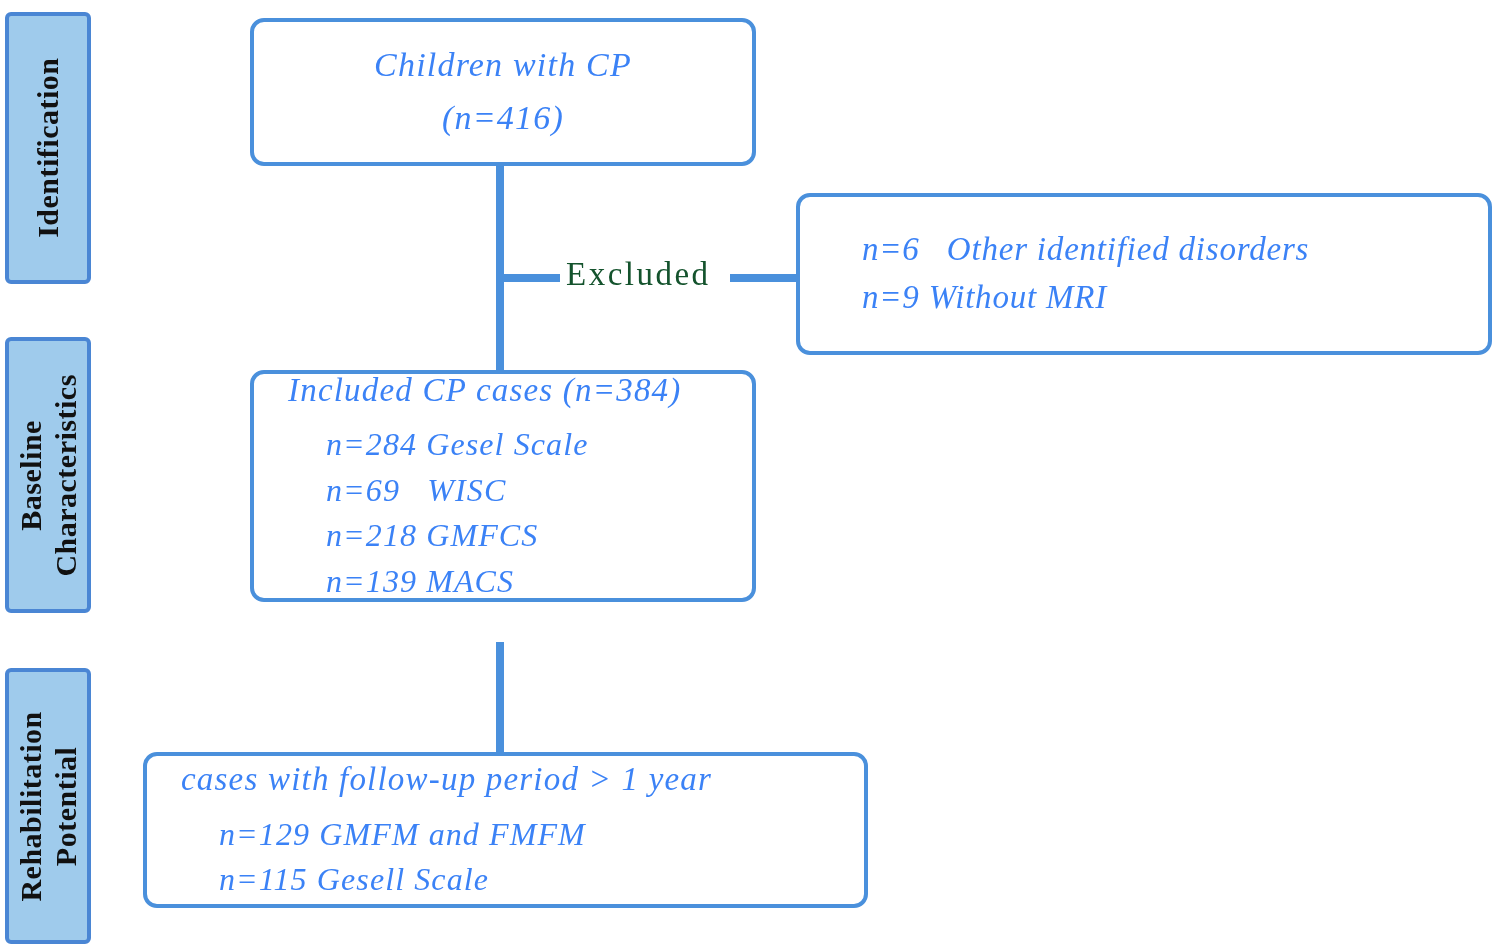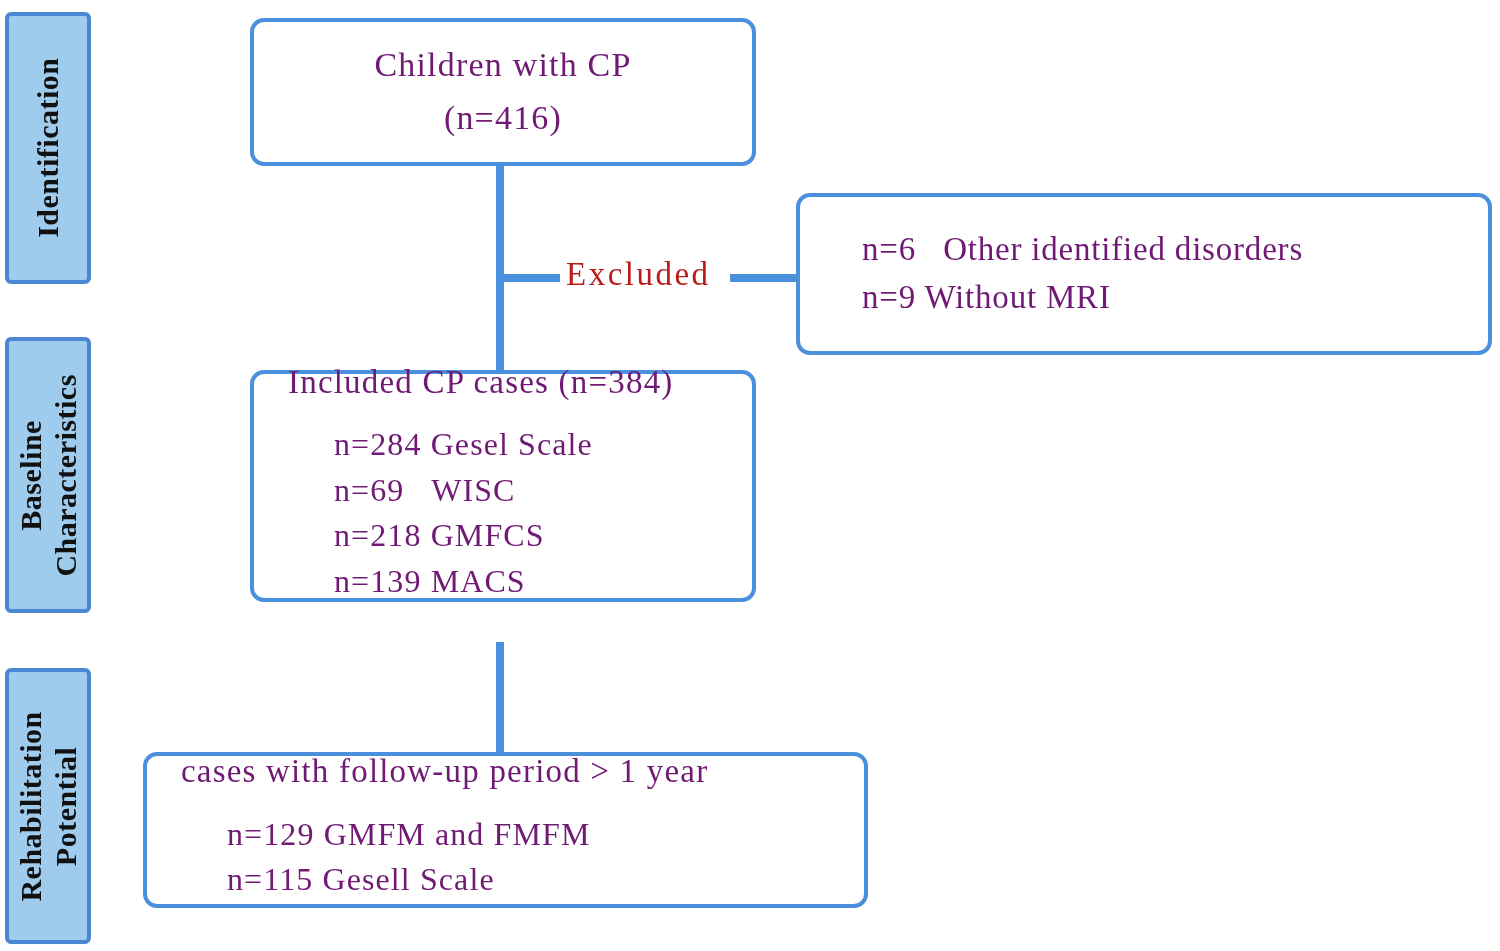--- a/index.html
+++ b/index.html
@@ -48,41 +48,42 @@
     background: #ffffff;
     border: 4px solid #4A90DC;
     border-radius: 14px;
   }
   .node-inner {
     position: absolute;
     left: 0; right: 0; top: 0; bottom: 0;
     display: flex;
     flex-direction: column;
     justify-content: center;
-    color: #701a75;
+    color: #3b82f6;
+    font-style: italic;
   }
 
   
   .center-lines {
     text-align: center;
     font-size: 34px;
     line-height: 1.55;
     letter-spacing: 1.2px;
   }
 
   
   .head-line {
     font-size: 33px;
     line-height: 1.35;
     letter-spacing: 1.2px;
     padding-left: 34px;
   }
   .sub-list {
     list-style: none;
-    margin: 8px;
+    margin: 0;
     padding: 10px 0 0 72px;
   }
   .sub-list li {
     font-size: 32px;
     line-height: 1.42;
     letter-spacing: 1.1px;
     white-space: pre;
   }
   .excl-list {
     list-style: none;
@@ -99,21 +100,21 @@
   
   .conn {
     position: absolute;
     background: #4A90DC;
   }
 
   .excluded-label {
     position: absolute;
     font-size: 33px;
     letter-spacing: 2.5px;
-    color: #b91c1c;
+    color: #14532d;
     background: #ffffff;
     padding: 0 6px;
     white-space: nowrap;
   }
 </style>
 </head>
 <body>
 
 <div id="canvas">
 

